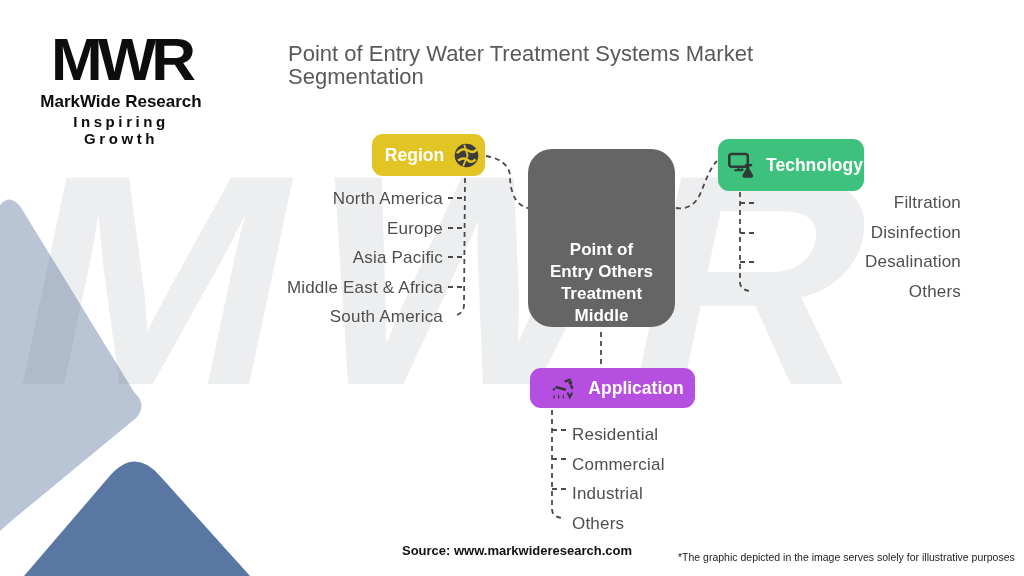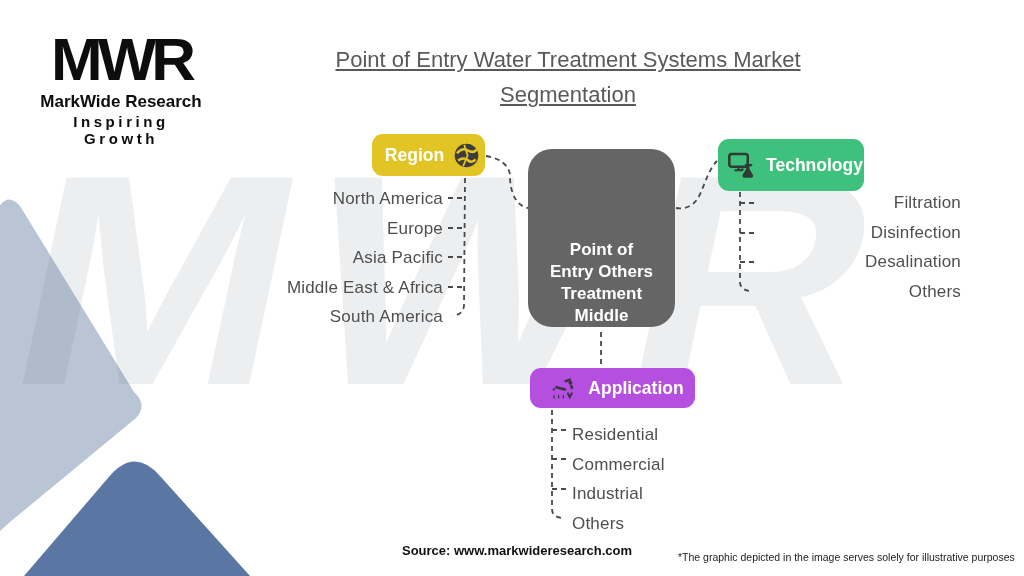--- a/index.html
+++ b/index.html
@@ -14,22 +14,22 @@
     white-space:nowrap;user-select:none;}
 
   
   .logo{position:absolute;left:36px;top:30px;width:170px;z-index:4;color:#0d0d0d;text-align:center;}
   .logo-mark{font-size:62px;line-height:60px;font-weight:900;letter-spacing:-5px;
              transform:scaleY(0.95);color:#0d0d0d;}
   .logo-name{margin-top:2px;font-size:17px;font-weight:800;letter-spacing:0px;color:#0d0d0d;}
   .logo-tagline{margin-top:1px;font-size:15px;font-weight:700;letter-spacing:3.6px;color:#0d0d0d;}
 
   
-  .title{position:absolute;left:288px;top:42px;width:560px;z-index:4;text-align:center;
-         font-size:22px;line-height:35px;color:#595959;text-decoration:underline;}
+  .title{position:absolute;left:288px;top:42px;width:560px;z-index:4;text-align:left;
+         font-size:22px;line-height:23px;color:#595959;}
 
   
   .center-node{position:absolute;left:528px;top:149px;width:147px;height:178px;z-index:4;
     background:#656565;border-radius:24px;color:#fff;font-weight:700;font-size:17px;
     line-height:22px;text-align:center;box-sizing:border-box;padding-top:90px;}
 
   
   .branch{position:absolute;z-index:4;display:flex;align-items:center;justify-content:center;
     gap:9px;border-radius:11px;color:#fff;font-weight:700;font-size:17.5px;box-sizing:border-box;padding-left:8px;}
   .branch-region{left:372px;top:134px;width:113px;height:42px;background:#e2c525;}

